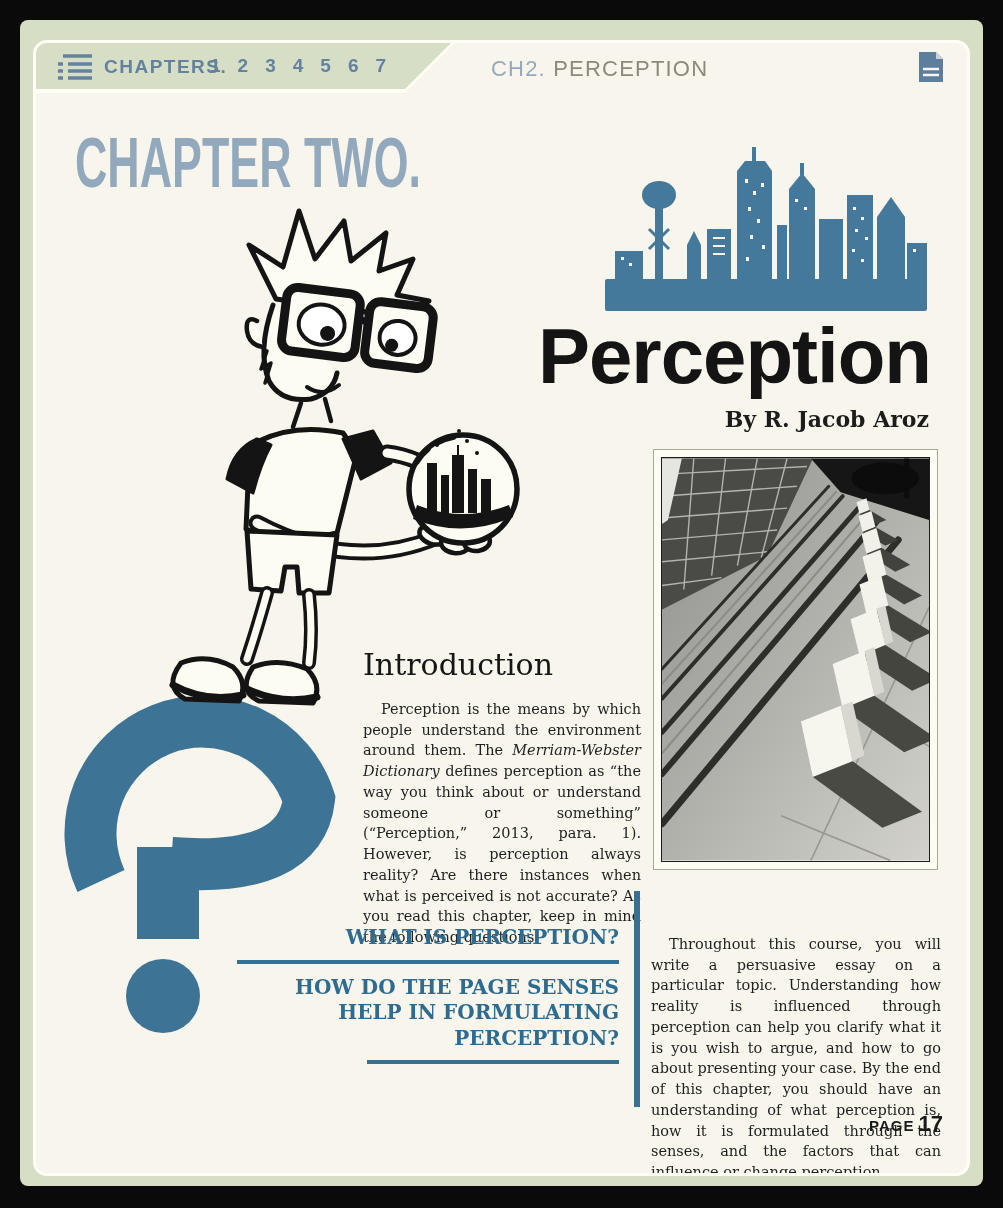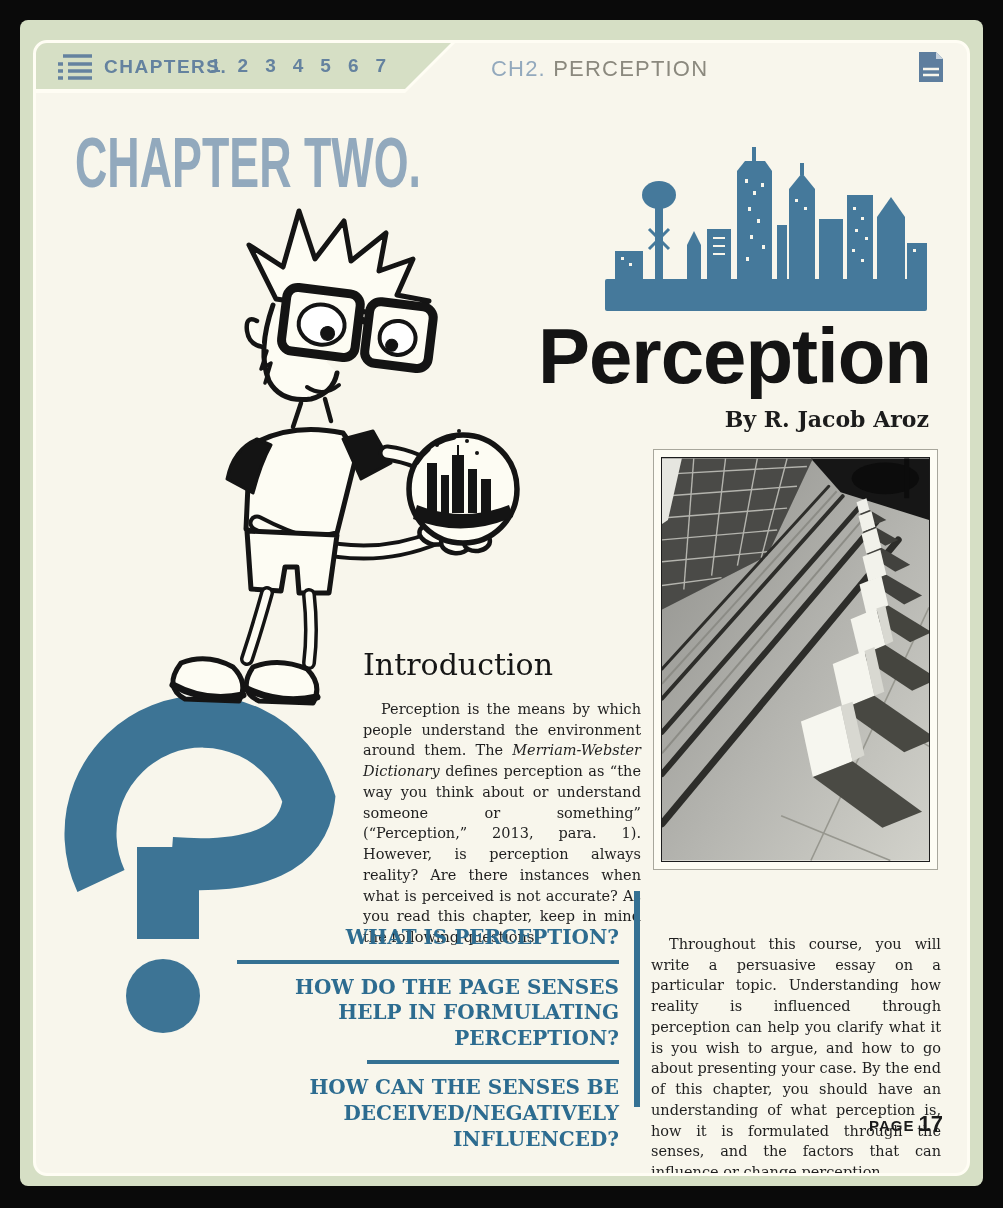--- a/index.html
+++ b/index.html
@@ -320,21 +320,20 @@
     </div>
 
     <div class="intro-h">Introduction</div>
     <p class="intro-p"><span>Perception is the means by which people understand the environment around them. The </span><i>Merriam-Webster Dictionary</i><span> defines perception as “the way you think about or understand someone or something” (“Perception,” 2013, para. 1). However, is perception always reality? Are there instances when what is perceived is not accurate? As you read this chapter, keep in mind the following questions:</span></p>
 
     <div class="questions">
       <div class="q">WHAT IS PERCEPTION?</div>
       <div class="divider"></div>
       <div class="q">HOW DO THE PAGE SENSES HELP IN FORMULATING PERCEPTION?</div>
       <div class="divider d2"></div>
-      <div class="q">HOW CAN THE SENSES BE DECEIVED/NEGATIVELY INFLUENCED?</div>
     </div>
 
     <div class="aside-bar"></div>
     <p class="aside-p">Throughout this course, you will write a persuasive essay on a particular topic. Understanding how reality is influenced through perception can help you clarify what it is you wish to argue, and how to go about presenting your case. By the end of this chapter, you should have an understanding of what perception is, how it is formulated through the senses, and the factors that can influence or change perception.</p>
 
     <div class="pagenum">
       <span class="lbl">PAGE</span><span class="num">17</span>
     </div>
 
   </div>

